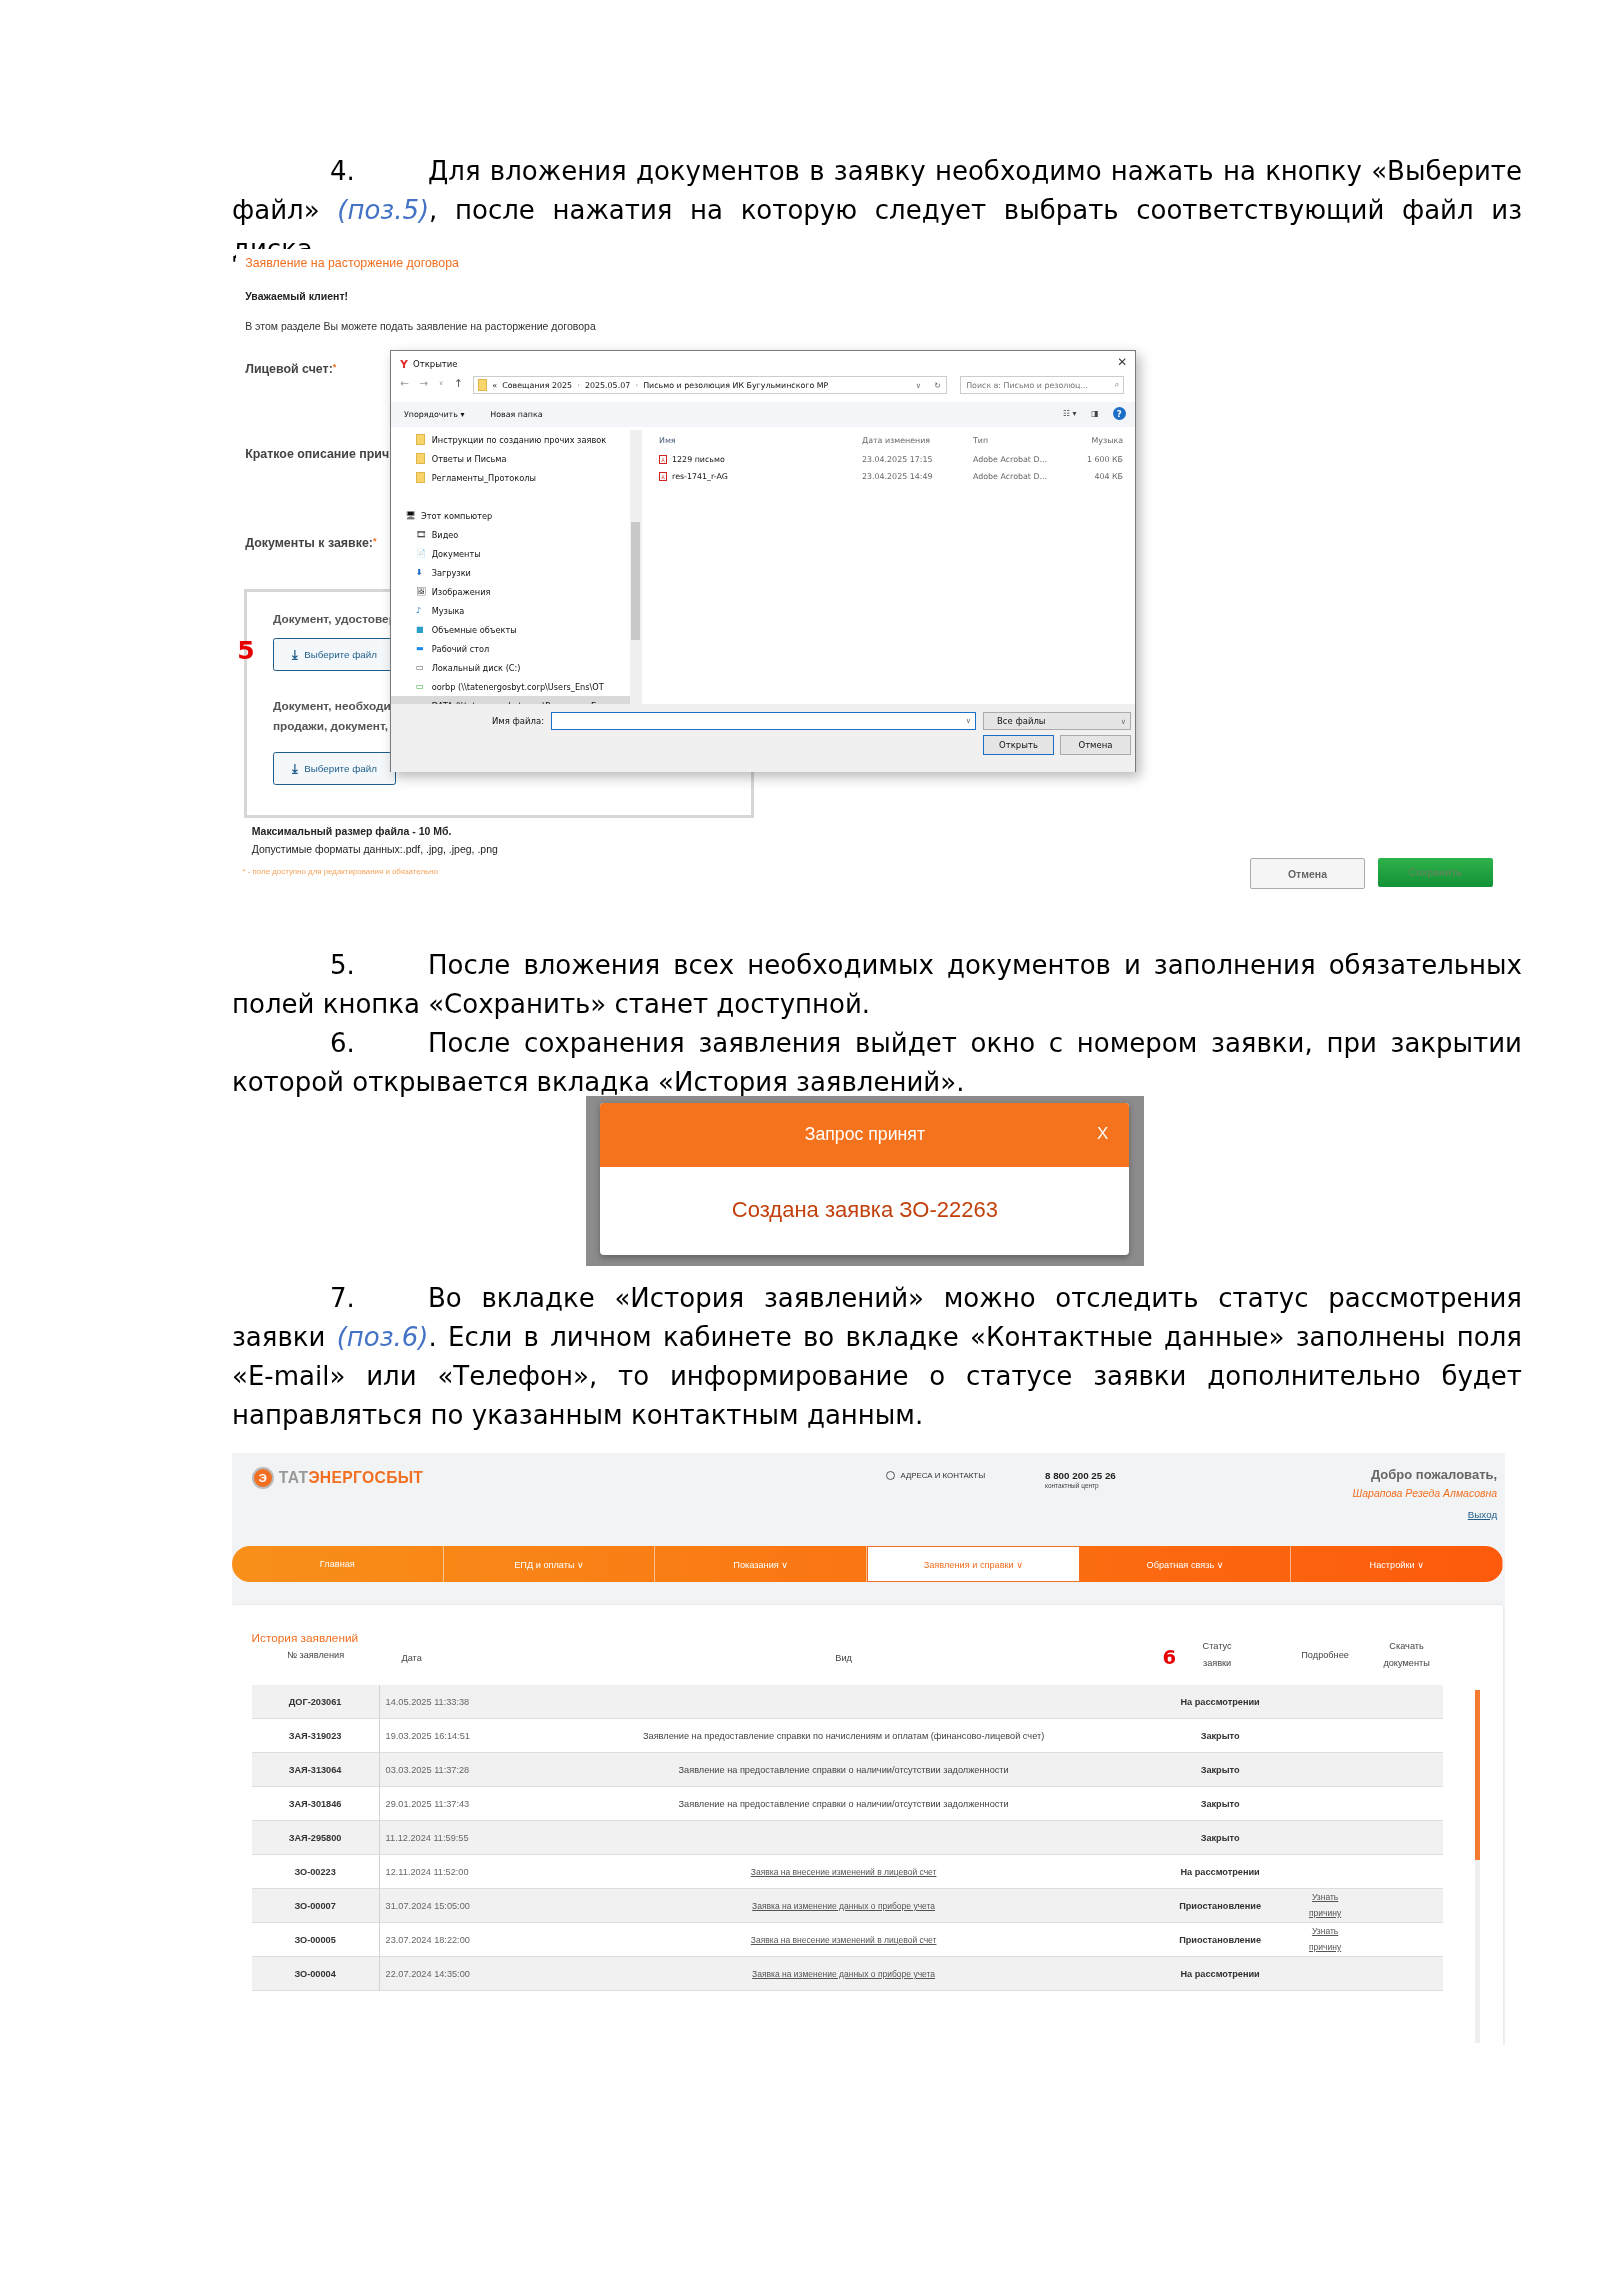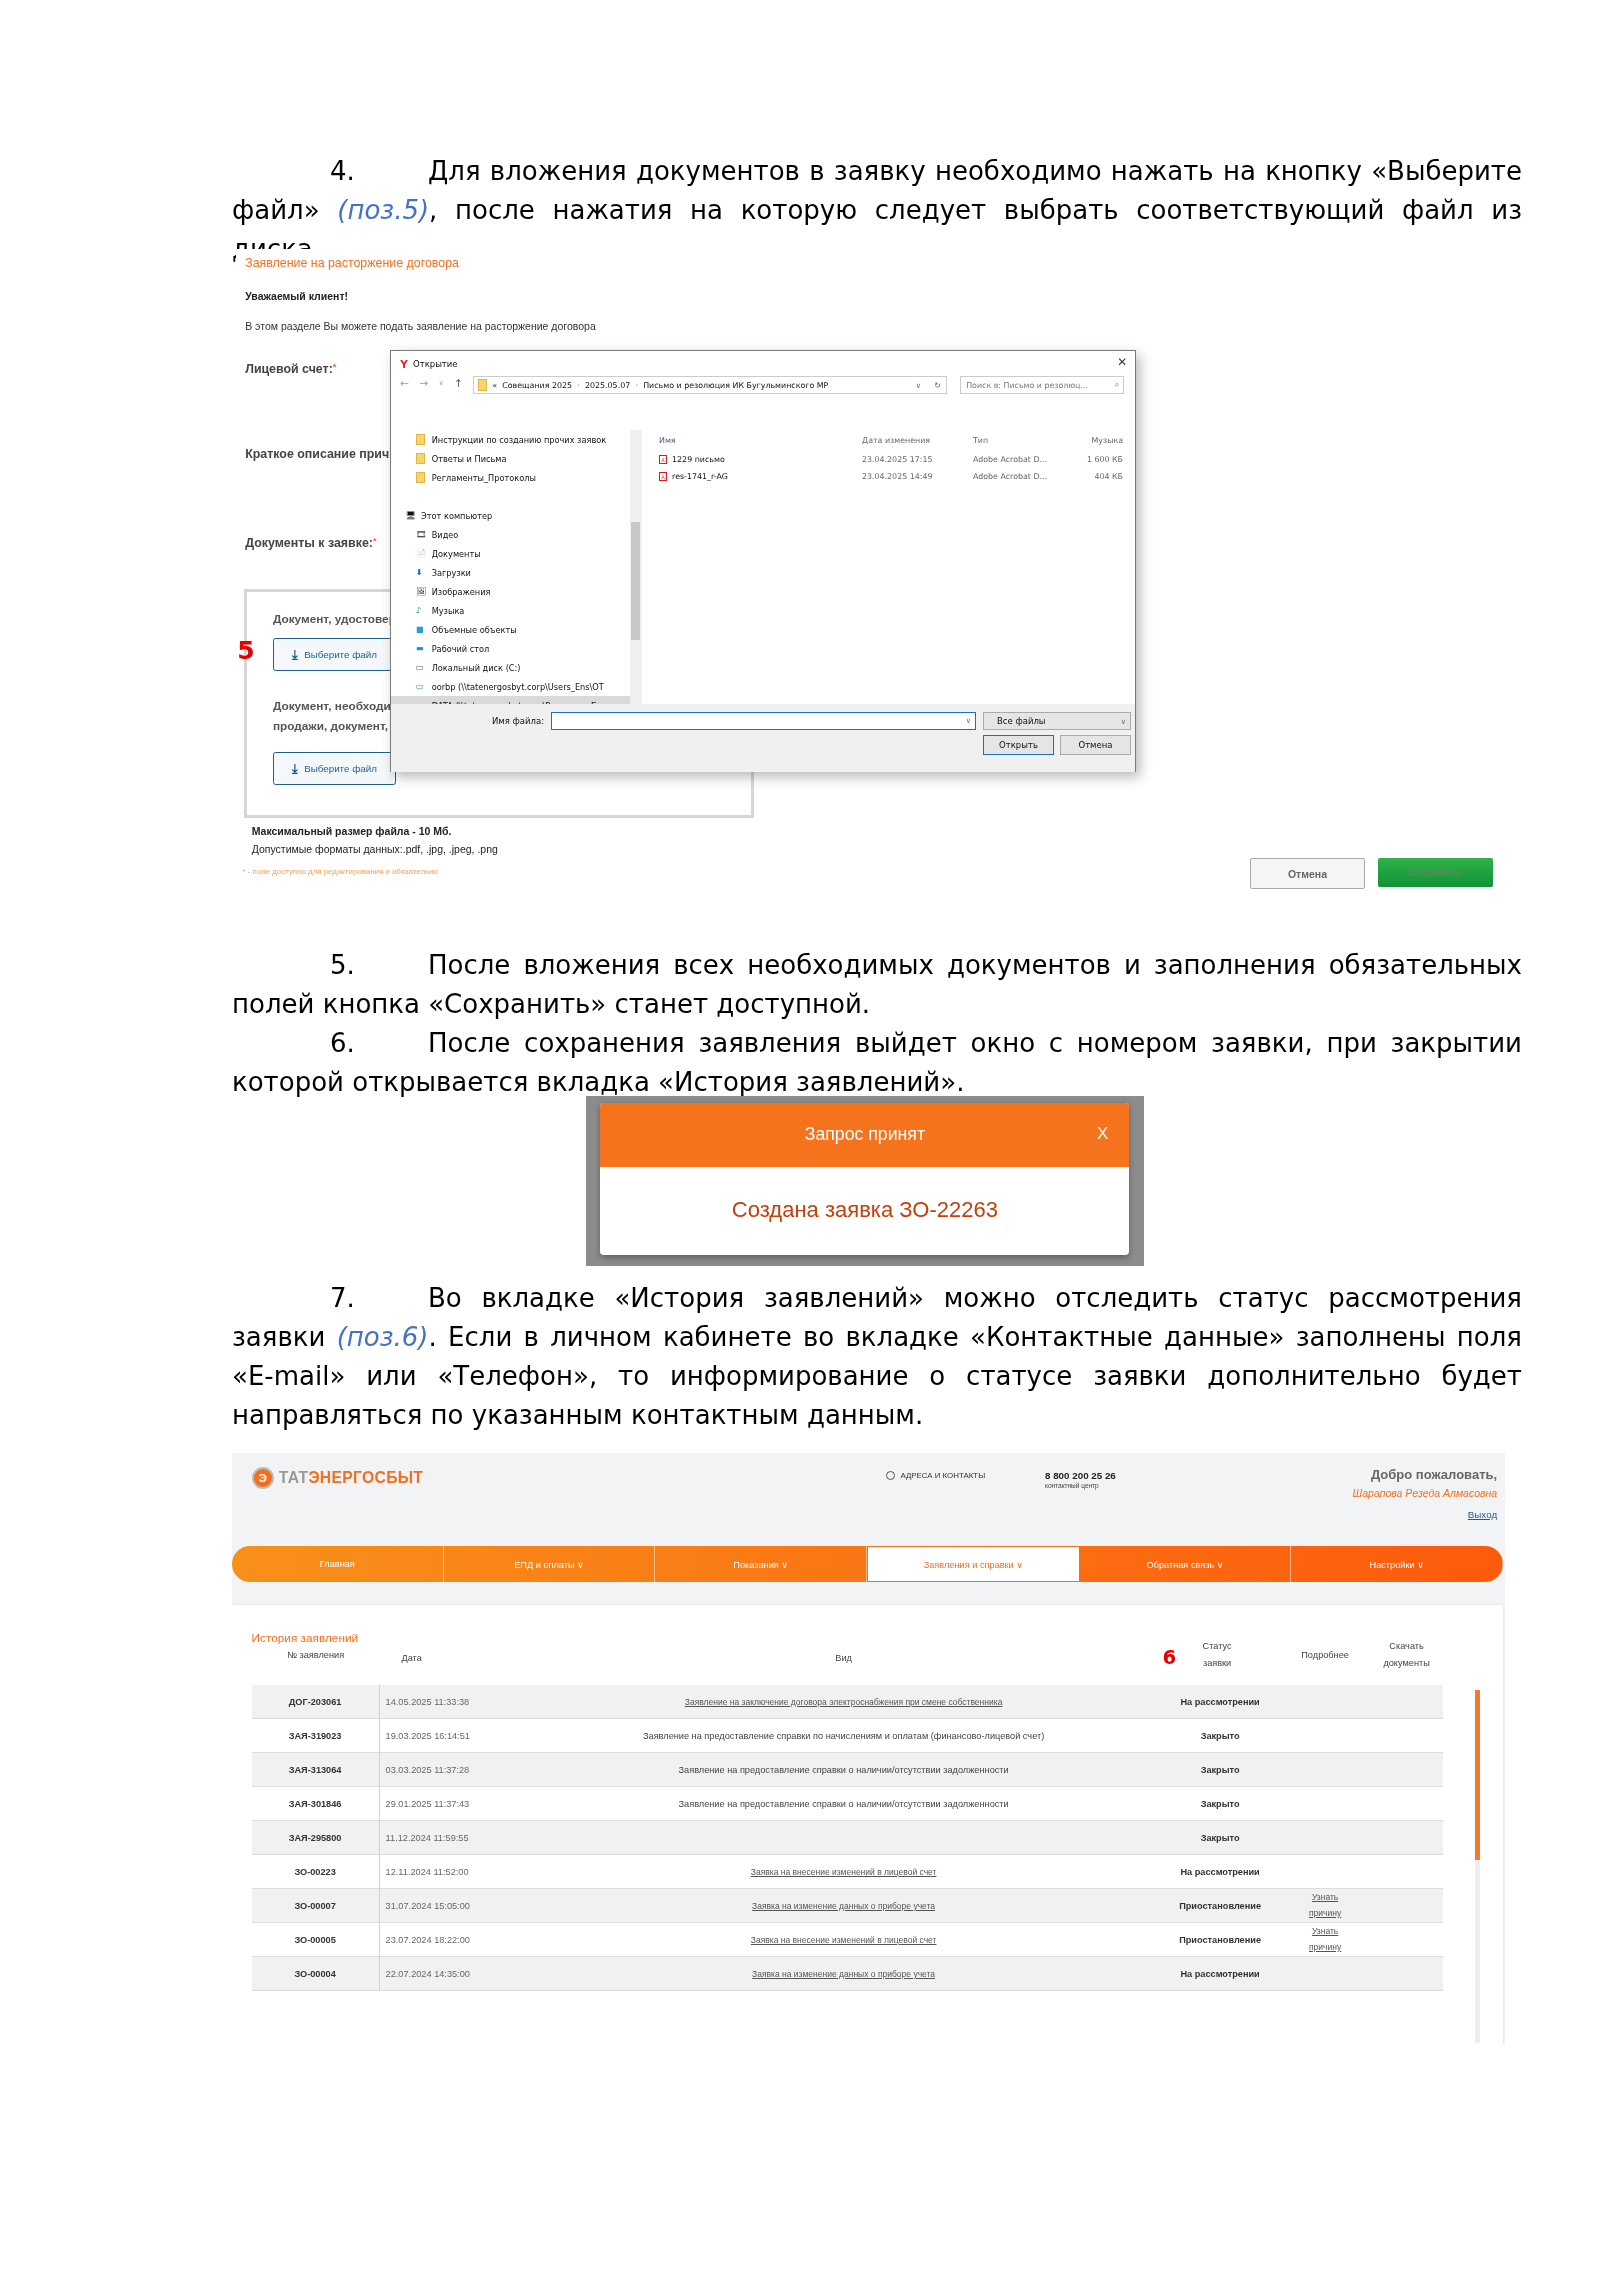--- a/index.html
+++ b/index.html
@@ -162,20 +162,29 @@
       <span>2025.05.07</span>
       <span class="sep">›</span>
       <span>Письмо и резолюция ИК Бугульминского МР</span>
       <span class="dd">∨</span>
       <span class="refresh">↻</span>
     </div>
     <div class="search">
       <span>Поиск в: Письмо и резолюц...</span>
       <span class="mag">⌕</span>
     </div>
+    <div class="tb">
+      <span>Упорядочить ▾</span>
+      <span>Новая папка</span>
+      <div class="tb-right">
+        <span>☷ ▾</span>
+        <span>◨</span>
+        <span class="help">?</span>
+      </div>
+    </div>
     <div class="tree" id="tree">
         <div class="tree-item" style="padding-left: 25px;">
           <span class="ticon"><span class="folder" style="width:8.5px;height:10.5px;"></span></span>
           <span>Инструкции по созданию прочих заявок</span>
         </div>
         <div class="tree-item" style="padding-left: 25px;">
           <span class="ticon"><span class="folder" style="width:8.5px;height:10.5px;"></span></span>
           <span>Ответы и Письма</span>
         </div>
         <div class="tree-item" style="padding-left: 25px;">
@@ -329,23 +338,20 @@
       <div class="th" style="left:265px;width:654px;top:3.9px;">Вид</div>
       <div class="annot" style="left:911px;top:0;font-size:19.6px;">6</div>
       <div class="th" style="left:926px;width:79px;top:-7.9px;"><span>Статус</span><br><span>заявки</span></div>
       <div class="th" style="left:1034px;width:79px;top:1.3px;">Подробнее</div>
       <div class="th" style="left:1119px;width:72px;top:-7.9px;"><span>Скачать</span><br><span>документы</span></div>
     </div>
     <div class="rows" id="rows">
         <div class="tr">
           <div class="td num">ДОГ-203061</div>
     <div class="td date">14.05.2025 11:33:38</div>
-    <div class="td kind link">
-            <span>Заявление на заключение договора электроснабжения при смене собственника</span>
-          </div>
     <div class="td status">На рассмотрении</div>
     <div class="td more"></div>
         </div>
         <div class="tr">
           <div class="td num">ЗАЯ-319023</div>
     <div class="td date">19.03.2025 16:14:51</div>
     <div class="td kind ">
             <span>Заявление на предоставление справки по начислениям и оплатам (финансово-лицевой счет)</span>
           </div>
     <div class="td status">Закрыто</div>

